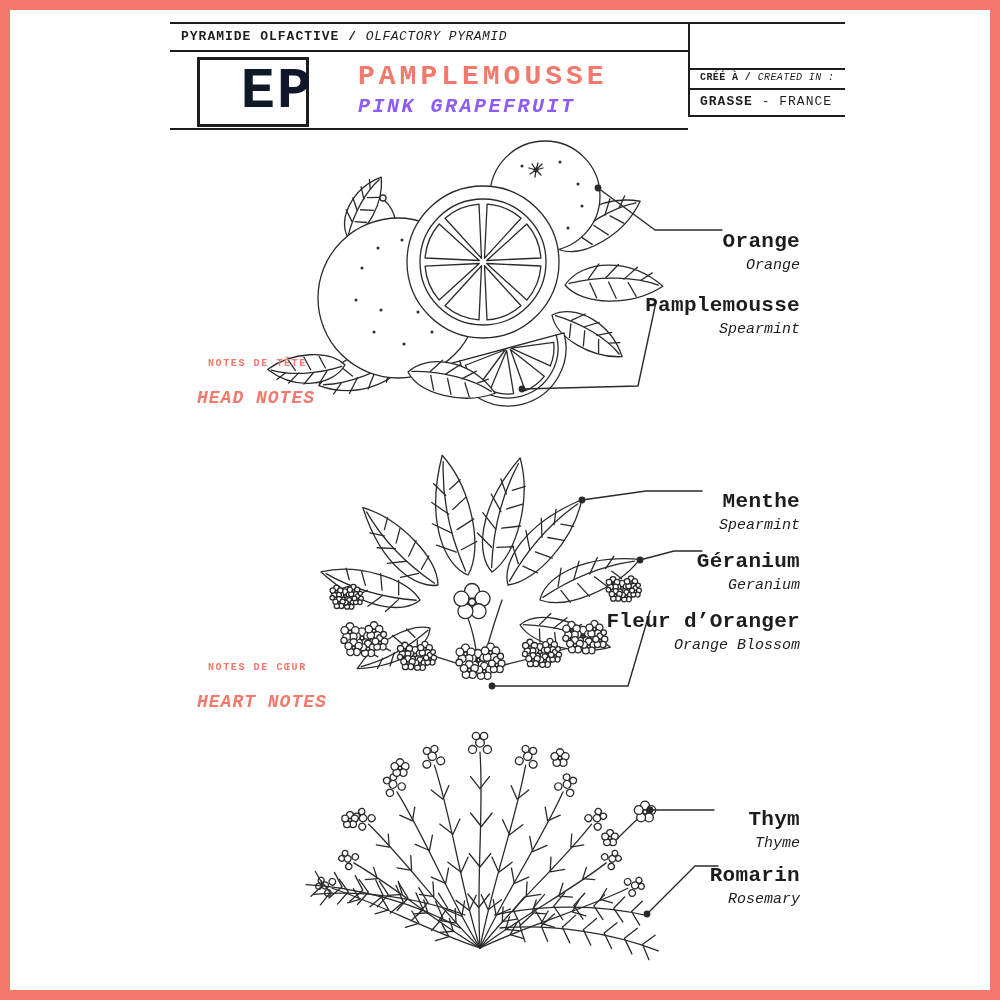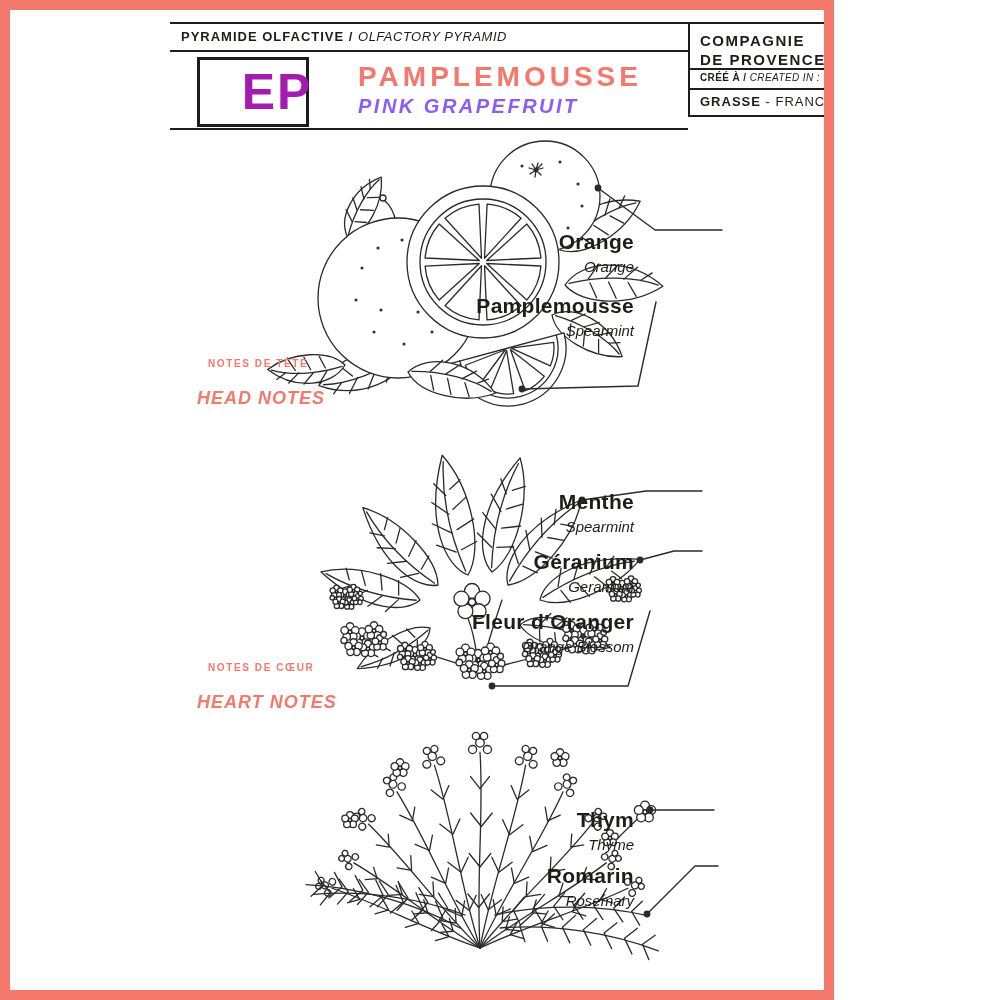--- a/index.html
+++ b/index.html
@@ -1,37 +1,37 @@
 <!DOCTYPE html>
 <html><head>
 <meta charset="utf-8">
 <style>
   html,body { margin:0; padding:0; background:#fff; }
   .page {
-    position:relative; width:834px; height:1000px; background:#ffffff;
-    font-family:Liberation Sans, sans-serif; color:#1d1d1b; overflow:hidden;
+    position:relative; width:1000px; height:1000px; background:#ffffff;
+    font-family:Liberation Mono, monospace; color:#1d1d1b; overflow:hidden;
   }
   .frame {
     position:absolute; inset:0; border:10px solid #F4786B; box-sizing:border-box;
     pointer-events:none; z-index:30;
   }
   .hr { position:absolute; height:2px; background:#1d1d1b; }
   .vr { position:absolute; width:2px; background:#1d1d1b; }
 
   
   .pyramid-title { position:absolute; left:181px; top:29px; font-size:13px; letter-spacing:1px; white-space:nowrap; }
   .pt-fr { font-weight:bold; }
   .pt-en { font-style:italic; letter-spacing:.5px; }
 
   .ep-box {
     position:absolute; left:197px; top:57px; width:112px; height:70px;
     border:3px solid #1d1d1b; box-sizing:border-box;
     display:flex; align-items:center; justify-content:center;
   }
-  .ep { font-size:50px; font-weight:bold; color:#a21caf; letter-spacing:2px;margin-left:48px; }
+  .ep { font-size:57px; font-weight:bold; color:#0f172a; letter-spacing:2px;margin-left:48px; }
 
   .product-fr { position:absolute; left:358px; top:61px; font-size:28px; font-weight:bold; letter-spacing:4px; color:#F4786B; white-space:nowrap; }
   .product-en { position:absolute; left:358px; top:95px; font-size:20px; font-weight:bold; font-style:italic; letter-spacing:2.5px; color:#8b5cf6; white-space:nowrap; }
 
   .brand { position:absolute; left:700px; top:31px; font-size:15px; font-weight:bold; letter-spacing:1.5px; line-height:19px; white-space:nowrap; }
   .created-label { position:absolute; left:700px; top:72px; font-size:10px; letter-spacing:.4px; white-space:nowrap; }
   .cl-fr { font-weight:bold; }
   .cl-en { font-style:italic; }
   .origin { position:absolute; left:700px; top:94px; font-size:13px; letter-spacing:1px; white-space:nowrap; }
   .origin-city { font-weight:bold; }
@@ -76,24 +76,20 @@
     <span class="pt-en">OLFACTORY PYRAMID</span>
   </div>
 
   <div class="ep-box">
     <span class="ep">EP</span>
   </div>
 
   <div class="product-fr">PAMPLEMOUSSE</div>
   <div class="product-en">PINK GRAPEFRUIT</div>
 
-  <div class="brand">
-    <div>COMPAGNIE</div>
-    <div>DE PROVENCE</div>
-  </div>
 
   <div class="created-label">
     <span class="cl-fr">CRÉÉ À /</span>
     <span class="cl-en">CREATED IN :</span>
   </div>
 
   <div class="origin">
     <span class="origin-city">GRASSE</span>
     <span class="origin-country">- FRANCE</span>
   </div>

